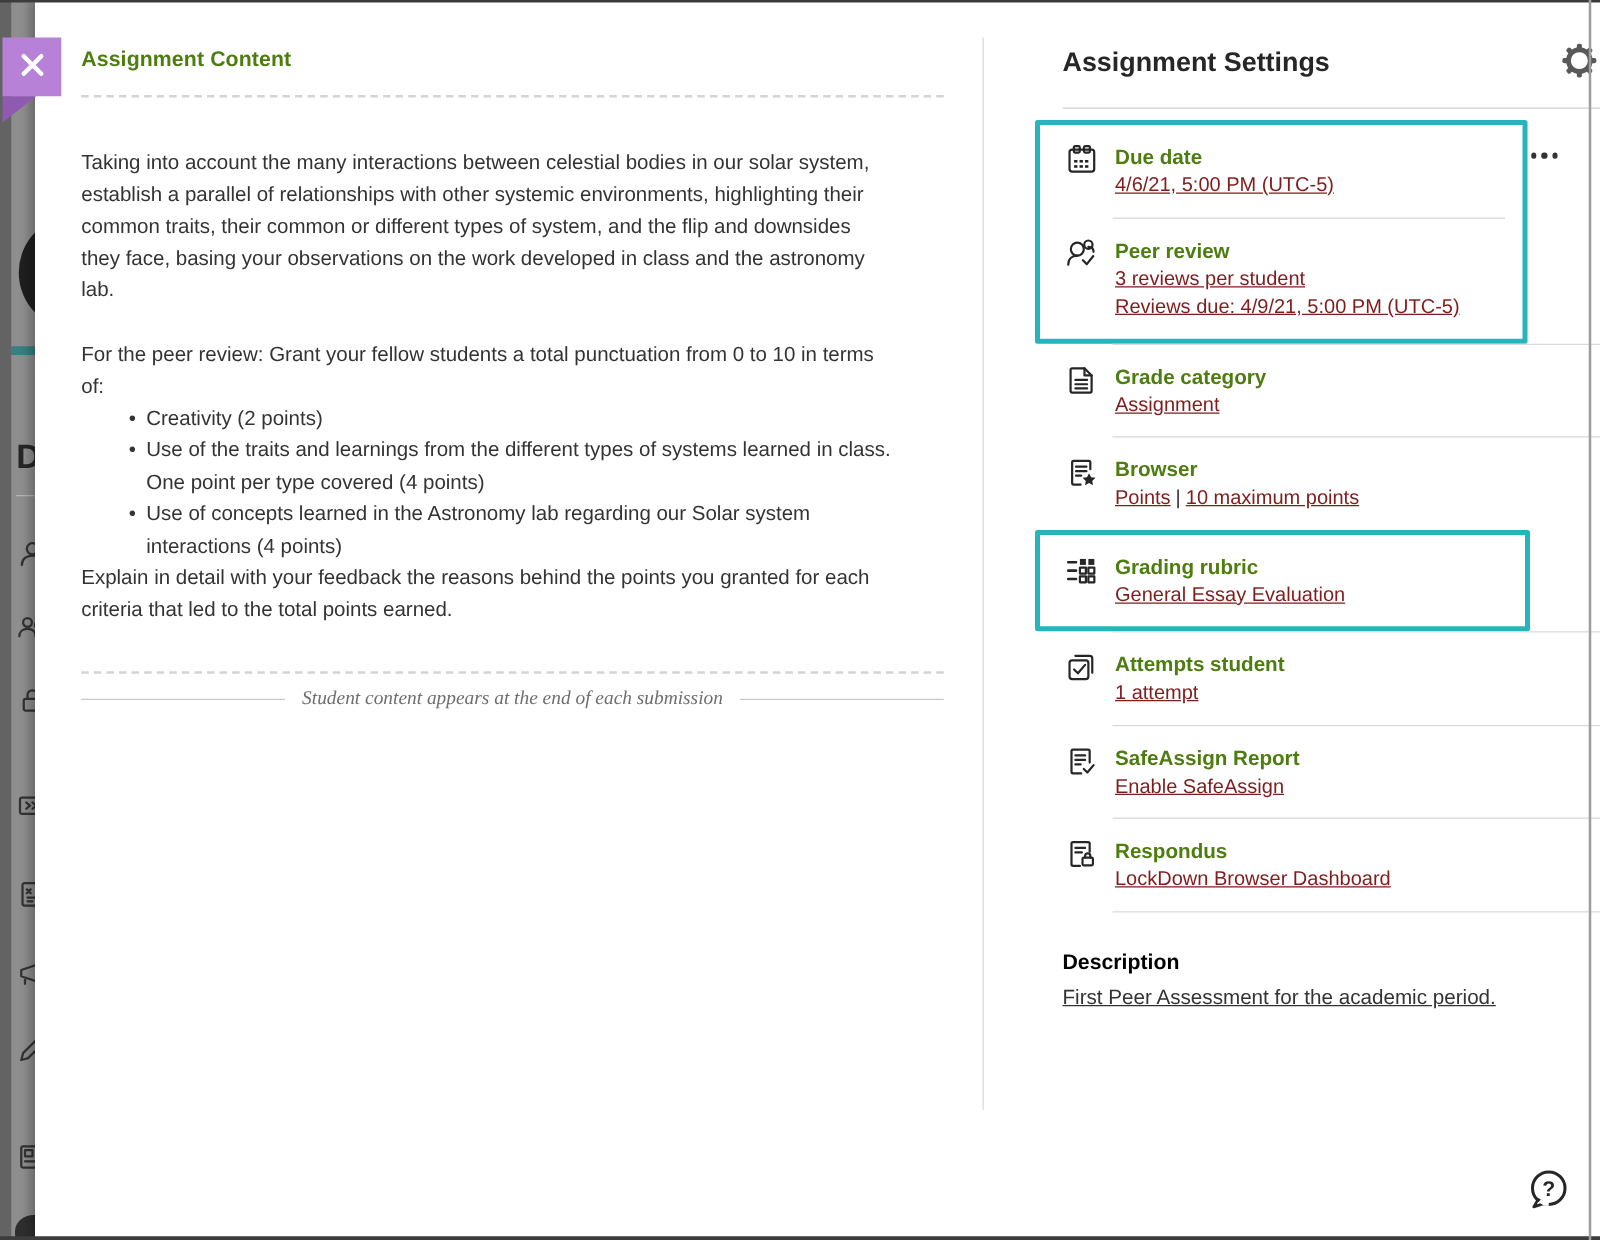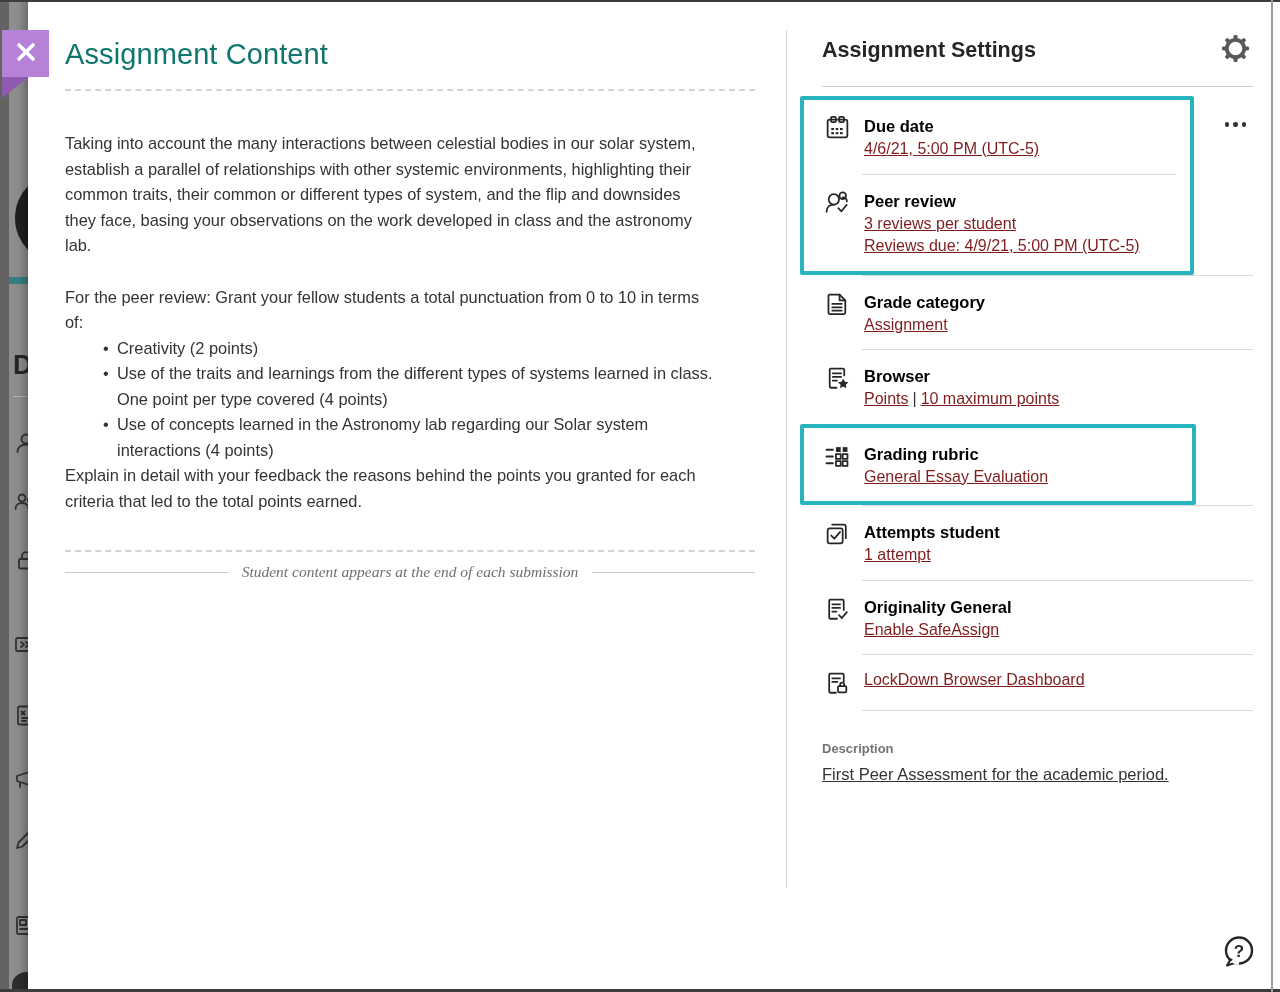--- a/index.html
+++ b/index.html
@@ -29,61 +29,61 @@
   .panel{position:absolute;left:28px;top:0;right:0;bottom:0;background:#fff;box-shadow:-4px 0 8px rgba(0,0,0,.28);z-index:5;}
 
   
   .close-btn{position:absolute;left:2px;top:30px;width:47px;height:47px;background:#b681d6;z-index:40;
     display:flex;align-items:center;justify-content:center;cursor:pointer;border:none;padding:0;}
   .close-fold{position:absolute;left:2px;top:77px;width:0;height:0;z-index:39;
     border-top:21px solid #8f5bb1;border-right:27px solid transparent;}
 
   
   .content-col{position:absolute;left:37px;top:0;width:690px;z-index:10;}
-  .panel h1{margin:38px 0 0 0;font-size:29px;font-weight:400;color:#0f766e;letter-spacing:.1px;}
+  .panel h1{margin:38px 0 0 0;font-size:17px;font-weight:700;color:#4d7c0f;letter-spacing:.1px;}
   .dash-divider{border:none;border-top:2px dashed #d4d4d4;margin:18px 0 0 0;height:0;}
   .menu-dots{position:absolute;right:30px;top:118px;display:flex;gap:4px;background:none;border:none;padding:4px;cursor:pointer;}
   .menu-dots i{width:4.5px;height:4.5px;border-radius:50%;background:#333;display:block;}
   .body-text{margin-top:40px;width:648px;font-size:16.4px;line-height:25.5px;color:#333;}
   .body-text p{margin:0;}
   .p-gap{margin-bottom:26px !important;}
   .bullet{padding-left:52px;position:relative;}
   .bullet::before{content:"•";position:absolute;left:38px;color:#333;}
   .note-wrap{margin-top:36px;text-align:right;}
   .student-note{margin-top:11px;display:flex;align-items:center;gap:14px;color:#6e6e6e;}
   .student-note .rule{flex:1;height:1px;background:#c9c9c9;}
   .student-note em{font-size:15.5px;font-style:italic;white-space:nowrap;color:#6e6e6e;font-family:"Liberation Serif","DejaVu Serif",serif;}
 
   
   .v-divider{position:absolute;left:758px;top:30px;height:858px;width:1px;background:#d9d9d9;z-index:8;}
 
   
-  .settings-col{position:absolute;left:794px;top:0;width:431px;z-index:10;}
+  .settings-col{position:absolute;left:822px;top:0;width:431px;z-index:10;}
   .settings-head{display:flex;align-items:flex-start;justify-content:space-between;}
   .settings-head h2{margin:38px 0 0 0;font-size:21.5px;font-weight:700;color:#262626;}
   .gear-btn{margin-top:31px;background:none;border:none;padding:2px;cursor:pointer;}
   .settings-divider{border:none;border-top:1px solid #cfcfcf;margin:17px 0 0 0;height:0;}
 
   .hl-box{border:4px solid #28b4bd;border-radius:2px;margin-left:-22px;margin-right:59px;padding:0 0 0 18px;}
   .hl-box.first{margin-top:9px;}
   .hl-box.rubric{margin-top:0;margin-right:57px;}
 
   .s-item{display:flex;align-items:flex-start;padding:14px 0 13px 2px;}
   .s-item .s-icon{width:27px;flex:0 0 27px;margin-right:13px;margin-top:1px;}
   .s-item .s-icon svg{display:block;stroke:#262626;fill:none;stroke-width:1.7;stroke-linecap:round;stroke-linejoin:round;}
   .s-text{flex:1;min-width:0;}
-  .s-title{font-size:16.5px;font-weight:700;color:#000000;line-height:24px;}
+  .s-title{font-size:16.5px;font-weight:700;color:#4d7c0f;line-height:24px;}
   .s-links{font-size:16px;line-height:22.5px;}
   .s-links a{color:#7f1d1d;text-decoration:underline;}
   .s-links .sep{color:#333;text-decoration:none;margin:0 4px;}
   .item-divider{border:none;border-top:1px solid #d9d9d9;margin:0 0 0 40px;height:0;}
   .hl-box .item-divider{margin-right:14px;}
 
   .desc-block{margin-top:30px;}
-  .desc-label{font-size:13px;font-weight:700;color:#737373;margin-bottom:9px;}
+  .desc-label{font-size:17px;font-weight:700;color:#000000;margin-bottom:9px;}
   .desc-link a{font-size:16.5px;color:#333;}
 
   .help-btn{position:absolute;right:22px;bottom:18px;background:none;border:none;padding:0;cursor:pointer;z-index:30;}
 </style>
 </head>
 <body>
 
 <div class="under-strip">
   <div class="under-avatar"></div>
   <div class="under-teal"></div>
@@ -312,36 +312,37 @@
     <hr class="item-divider">
     <div class="s-item">
       <span class="s-icon">
         <svg width="27" height="27" viewBox="0 0 26 26">
           <path d="M19 13.5V4.7a1.2 1.2 0 0 0-1.2-1.2H6.2A1.2 1.2 0 0 0 5 4.7v16a1.2 1.2 0 0 0 1.2 1.2h6.3"></path>
           <path d="M8 8h7.5M8 11.5h7.5M8 15h4"></path>
           <path d="M14.5 18.5l2.7 2.7 4.8-5.7"></path>
         </svg>
       </span>
       <div class="s-text">
-        <div class="s-title">Originality General</div>
+        <div class="s-title">SafeAssign Report</div>
         <div class="s-links"><a href="#">Enable SafeAssign</a></div>
       </div>
     </div>
 
     <hr class="item-divider">
     <div class="s-item">
       <span class="s-icon">
         <svg width="27" height="27" viewBox="0 0 26 26">
           <path d="M19 11V4.7a1.2 1.2 0 0 0-1.2-1.2H6.2A1.2 1.2 0 0 0 5 4.7v16a1.2 1.2 0 0 0 1.2 1.2h5.3"></path>
           <path d="M8 8h7.5M8 11.5h5"></path>
           <rect x="13.5" y="15.5" width="8" height="6" rx="1"></rect>
           <path d="M15.5 15.5v-1.3a2 2 0 0 1 4 0v1.3"></path>
         </svg>
       </span>
       <div class="s-text">
+        <div class="s-title">Respondus</div>
         <div class="s-links"><a href="#">LockDown Browser Dashboard</a></div>
       </div>
     </div>
     <hr class="item-divider">
 
     <div class="desc-block">
       <div class="desc-label">Description</div>
       <div class="desc-link"><a href="#">First Peer Assessment for the academic period.</a></div>
     </div>
   </div>

